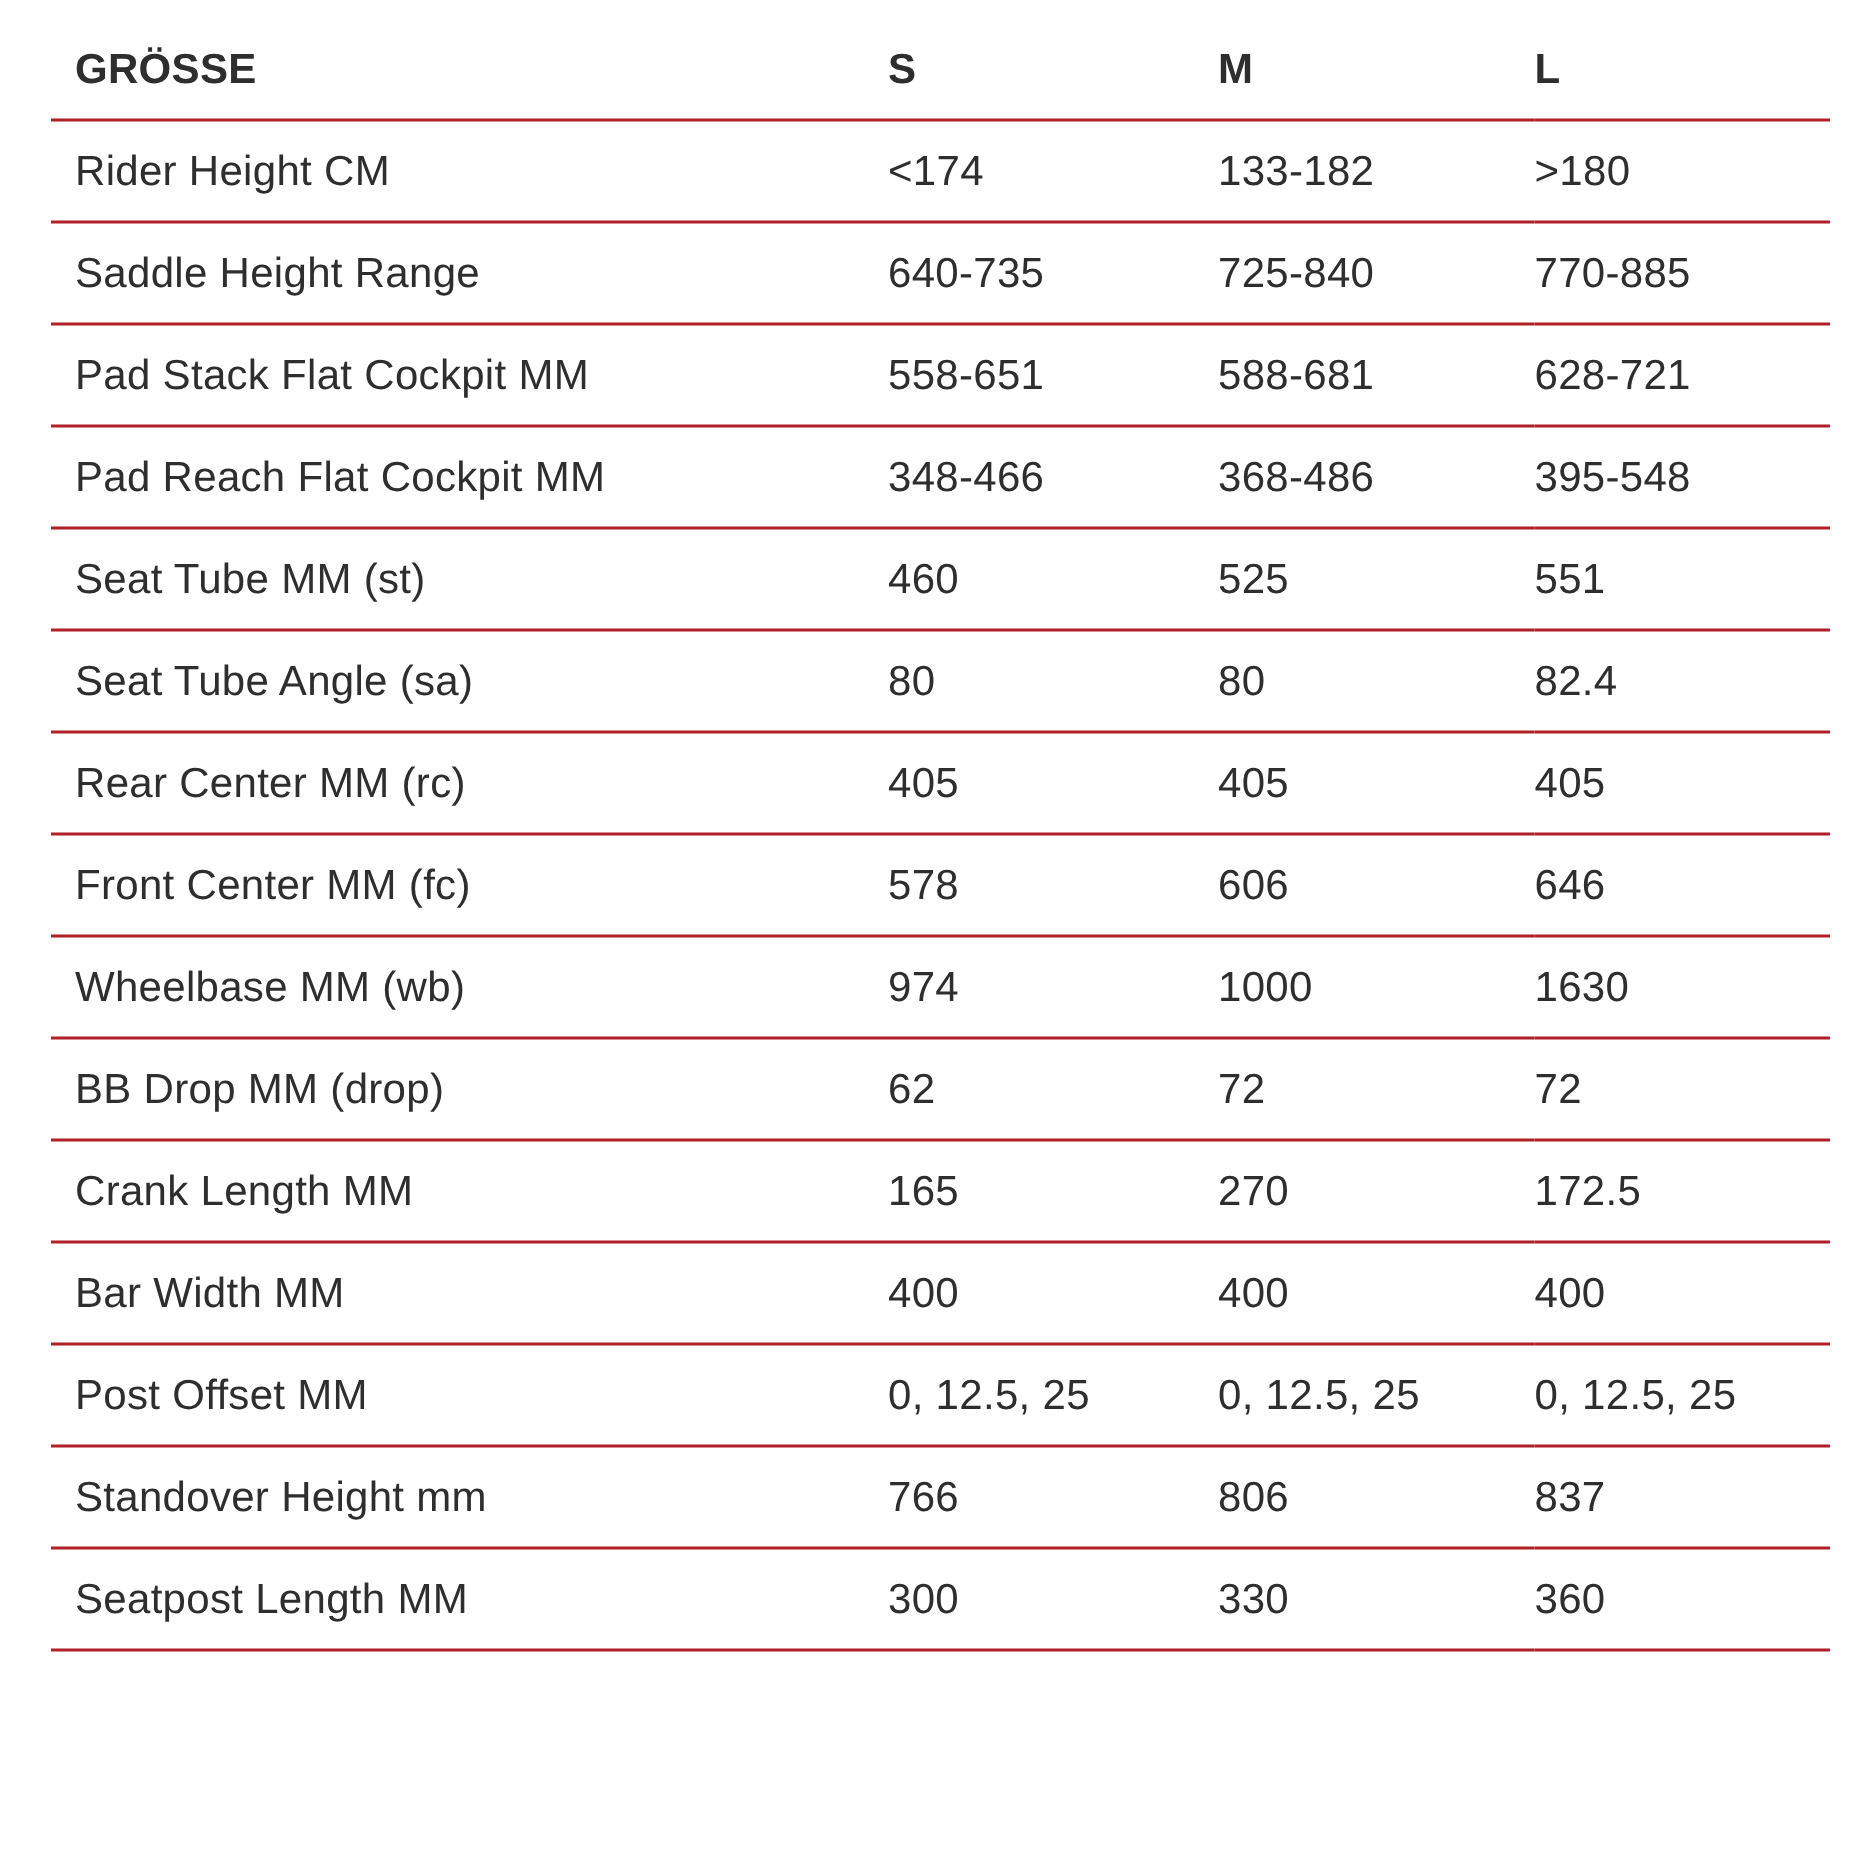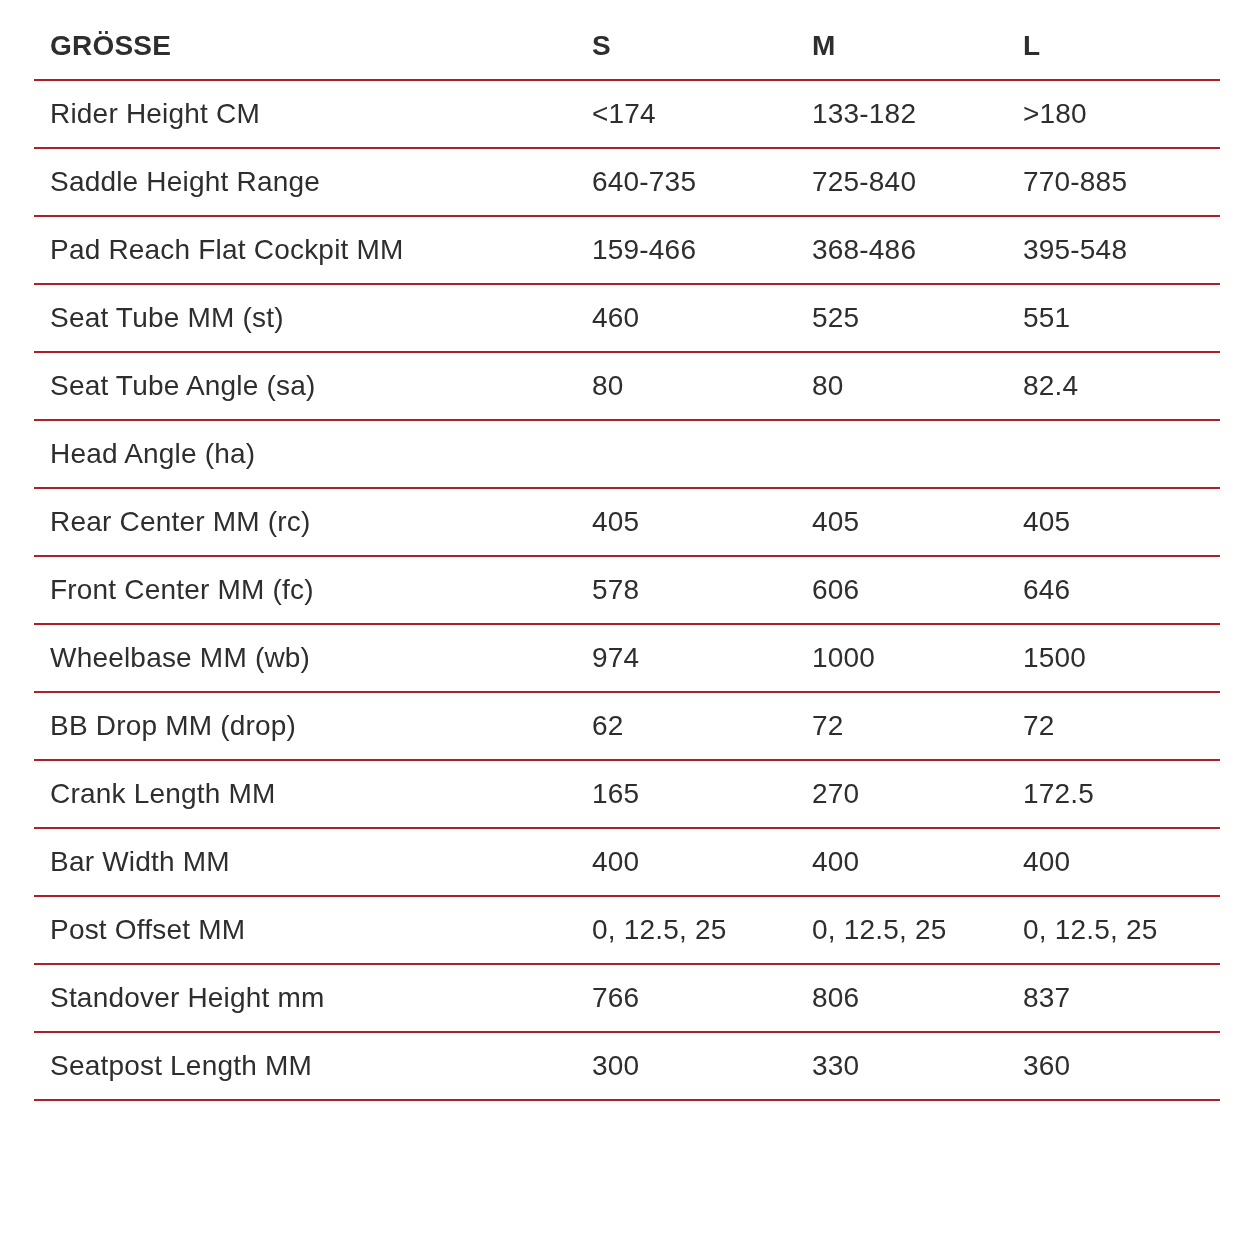--- a/index.html
+++ b/index.html
@@ -71,60 +71,60 @@
           <td>133-182</td>
           <td>&gt;180</td>
         </tr>
         <tr>
           <td class="label-cell">Saddle Height Range</td>
           <td>640-735</td>
           <td>725-840</td>
           <td>770-885</td>
         </tr>
         <tr>
+          <td class="label-cell">Pad Stack Flat Cockpit MM</td>
+          <td>558-651</td>
+          <td>588-681</td>
+          <td>628-721</td>
+        </tr>
+        <tr>
           <td class="label-cell">Pad Reach Flat Cockpit MM</td>
-          <td>159-466</td>
+          <td>348-466</td>
           <td>368-486</td>
           <td>395-548</td>
         </tr>
         <tr>
           <td class="label-cell">Seat Tube MM (st)</td>
           <td>460</td>
           <td>525</td>
           <td>551</td>
         </tr>
         <tr>
           <td class="label-cell">Seat Tube Angle (sa)</td>
           <td>80</td>
           <td>80</td>
           <td>82.4</td>
-        </tr>
-        <tr>
-          <td class="label-cell">Head Angle (ha)</td>
-          <td></td>
-          <td></td>
-          <td></td>
         </tr>
         <tr>
           <td class="label-cell">Rear Center MM (rc)</td>
           <td>405</td>
           <td>405</td>
           <td>405</td>
         </tr>
         <tr>
           <td class="label-cell">Front Center MM (fc)</td>
           <td>578</td>
           <td>606</td>
           <td>646</td>
         </tr>
         <tr>
           <td class="label-cell">Wheelbase MM (wb)</td>
           <td>974</td>
           <td>1000</td>
-          <td>1500</td>
+          <td>1630</td>
         </tr>
         <tr>
           <td class="label-cell">BB Drop MM (drop)</td>
           <td>62</td>
           <td>72</td>
           <td>72</td>
         </tr>
         <tr>
           <td class="label-cell">Crank Length MM</td>
           <td>165</td>

